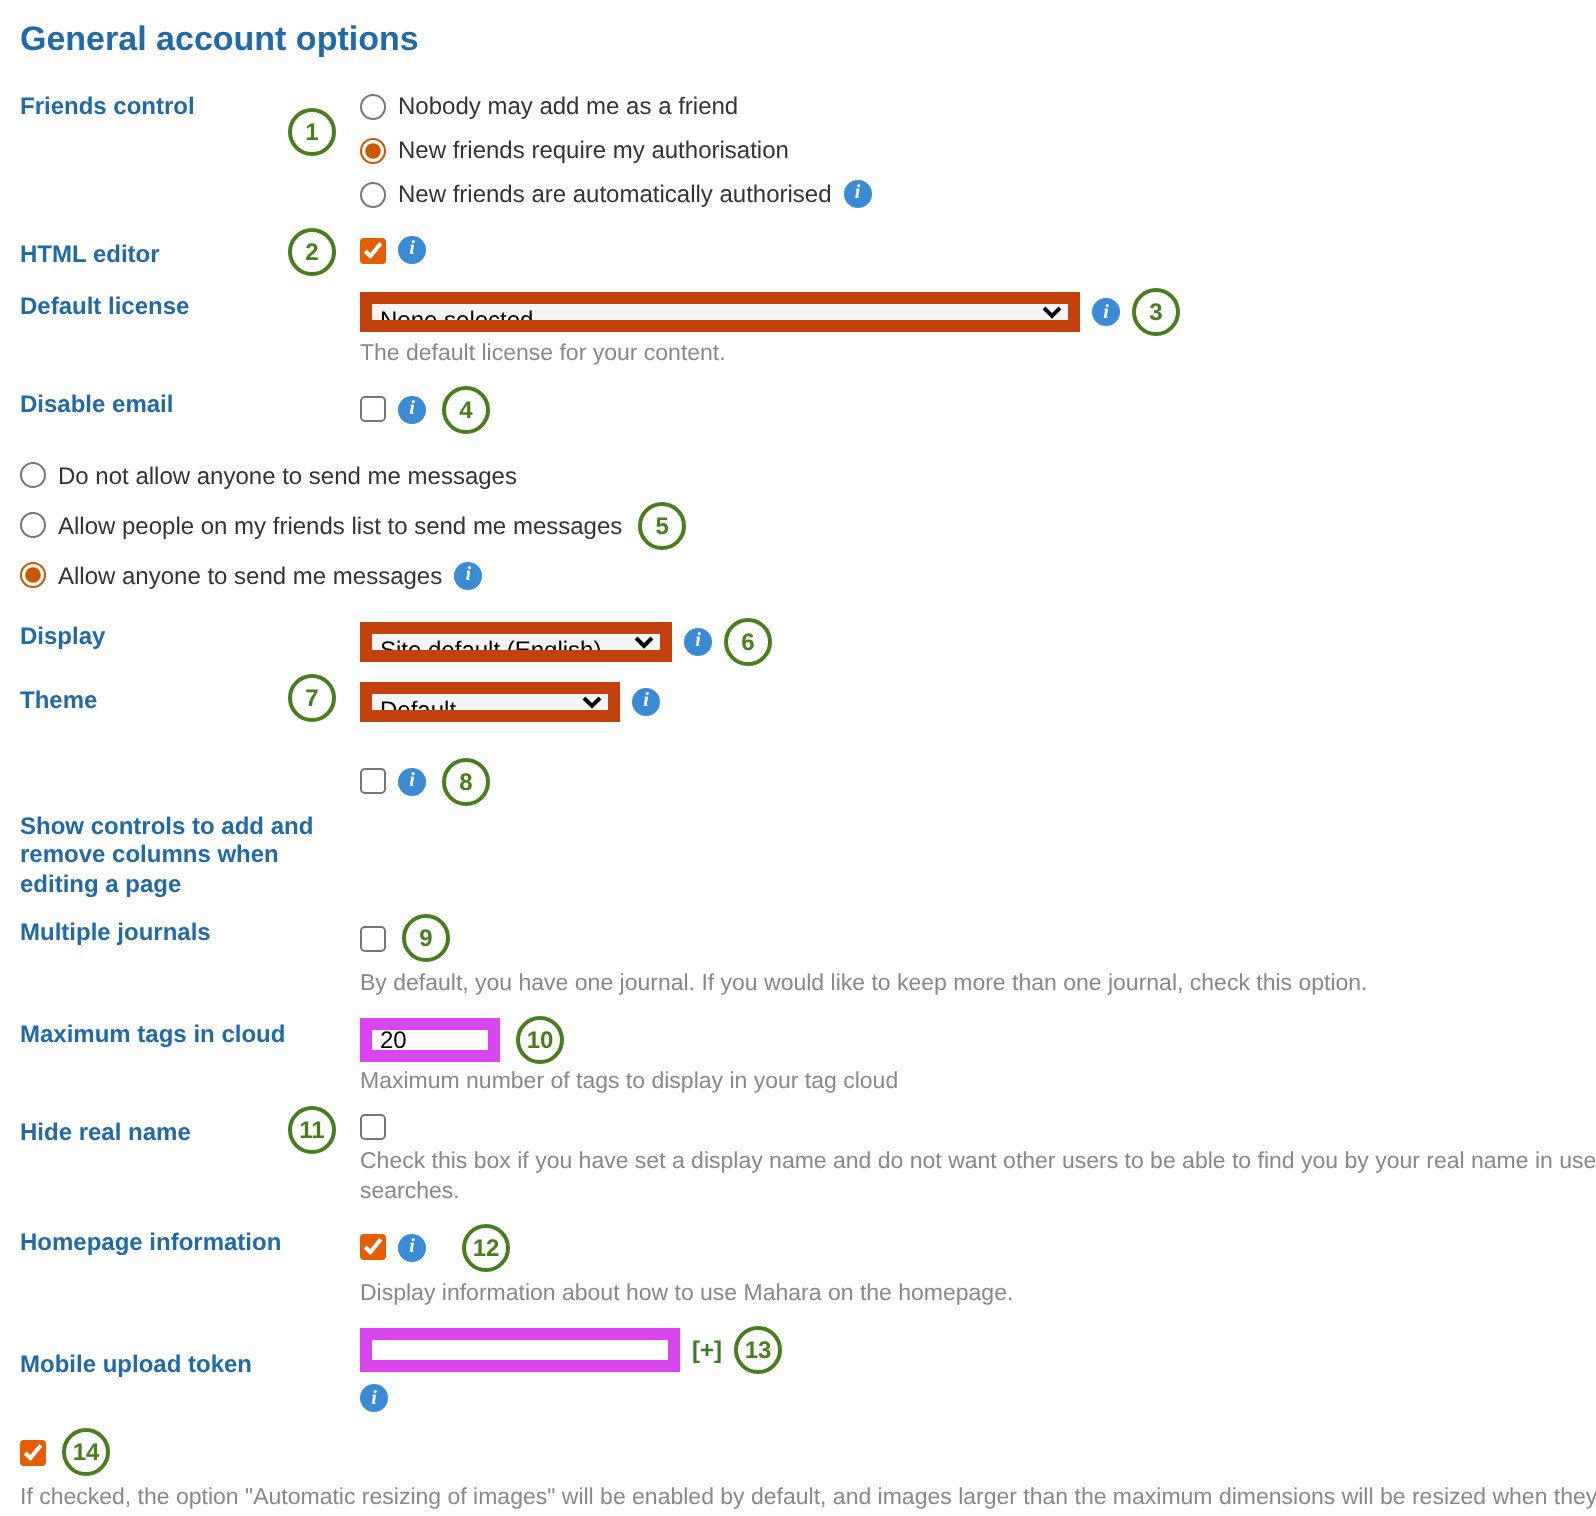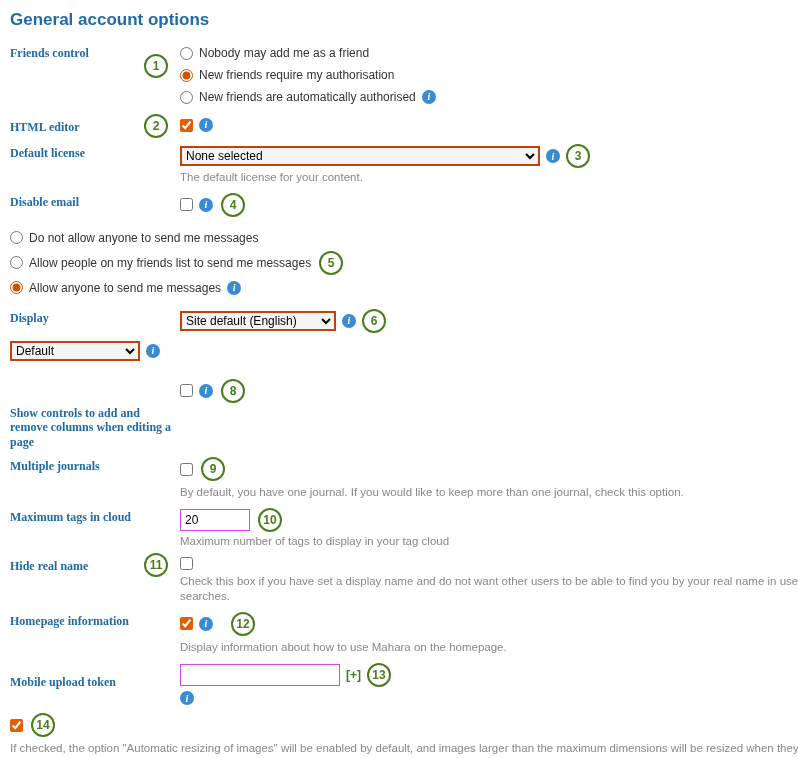--- a/index.html
+++ b/index.html
@@ -1,28 +1,28 @@
 <!DOCTYPE html>
 <html><head>
 <meta charset="utf-8">
 <style>
   * { box-sizing: border-box; }
   body { font-family: Arial, Helvetica, sans-serif; font-size: 12px; color: #333; margin: 10px; background: #fff; width: 798px; }
   h2.section-title { color: #1f6aa7; font-size: 17px; font-weight: bold; margin: 0 0 14px 0; }
   .form-row { display: flex; align-items: flex-start; margin-bottom: 8px; }
-  .form-label { width: 170px; flex-shrink: 0; color: #1f6aa7; font-size: 12px; font-weight: bold; padding-top: 2px; font-family: Liberation Serif, serif; }
+  .form-label { width: 170px; flex-shrink: 0; color: #1f6aa7; font-size: 12px; font-weight: bold; padding-top: 2px; }
   .form-field { flex: 1; position: relative; }
   .radio-line, .checkbox-line { display: flex; align-items: center; gap: 6px; margin-bottom: 4px; line-height: 18px; }
   .radio-line span.rtxt, .checkbox-line span.rtxt { color: #333; }
   input[type=radio] { accent-color: #cc5500; margin: 0; width: 13px; height: 13px; }
   input[type=checkbox] { margin: 0; width: 13px; height: 13px; }
   input[type=checkbox].orange-check { accent-color: #e65c00; }
   .description { color: #888; font-size: 11.5px; margin-top: 2px; line-height: 1.3; }
-  select { font-size: 12px; border: 2px solid #c2410c; background: #f5f5f5; height: 20px; }
-  input[type=text] { font-size: 12px; border: 1px solid #d946ef; height: 22px; padding: 2px 4px; }
+  select { font-size: 12px; border: 6px solid #c2410c; background: #f5f5f5; height: 20px; }
+  input[type=text] { font-size: 12px; border: 6px solid #d946ef; height: 22px; padding: 2px 4px; }
   .info-icon { display: inline-flex; width: 14px; height: 14px; border-radius: 50%; background: #3b8bd4; color: #fff; font-style: italic; font-family: Georgia, serif; font-size: 10px; font-weight: bold; align-items: center; justify-content: center; cursor: pointer; }
   .callout { display:inline-flex; width: 24px; height: 24px; border: 2px solid #4a7d1e; border-radius: 50%; color: #4a7d1e; font-weight: bold; font-size: 12px; align-items: center; justify-content: center; background: #fff; vertical-align: middle; }
   .add-token { color: #3a7c25; font-weight: bold; cursor: pointer; }
   .callout-abs { position:absolute; }
 </style>
 </head>
 <body>
 
 <h2 class="section-title">General account options</h2>
 
@@ -104,20 +104,21 @@
   <div class="form-field">
     <div style="display:flex; align-items:center; gap:6px;">
       <select style="width:156px;"><option>Site default (English)</option></select>
       <span class="info-icon">i</span>
       <span class="callout">6</span>
     </div>
   </div>
 </div>
 
 <div class="form-row">
+  <div class="form-label">Theme</div>
   <div class="form-field">
     <span class="callout callout-abs" style="left:-36px; top:-4px;">7</span>
     <div style="display:flex; align-items:center; gap:6px;">
       <select style="width:130px;"><option>Default</option></select>
       <span class="info-icon">i</span>
     </div>
   </div>
 </div>
 
 <div class="form-row">

